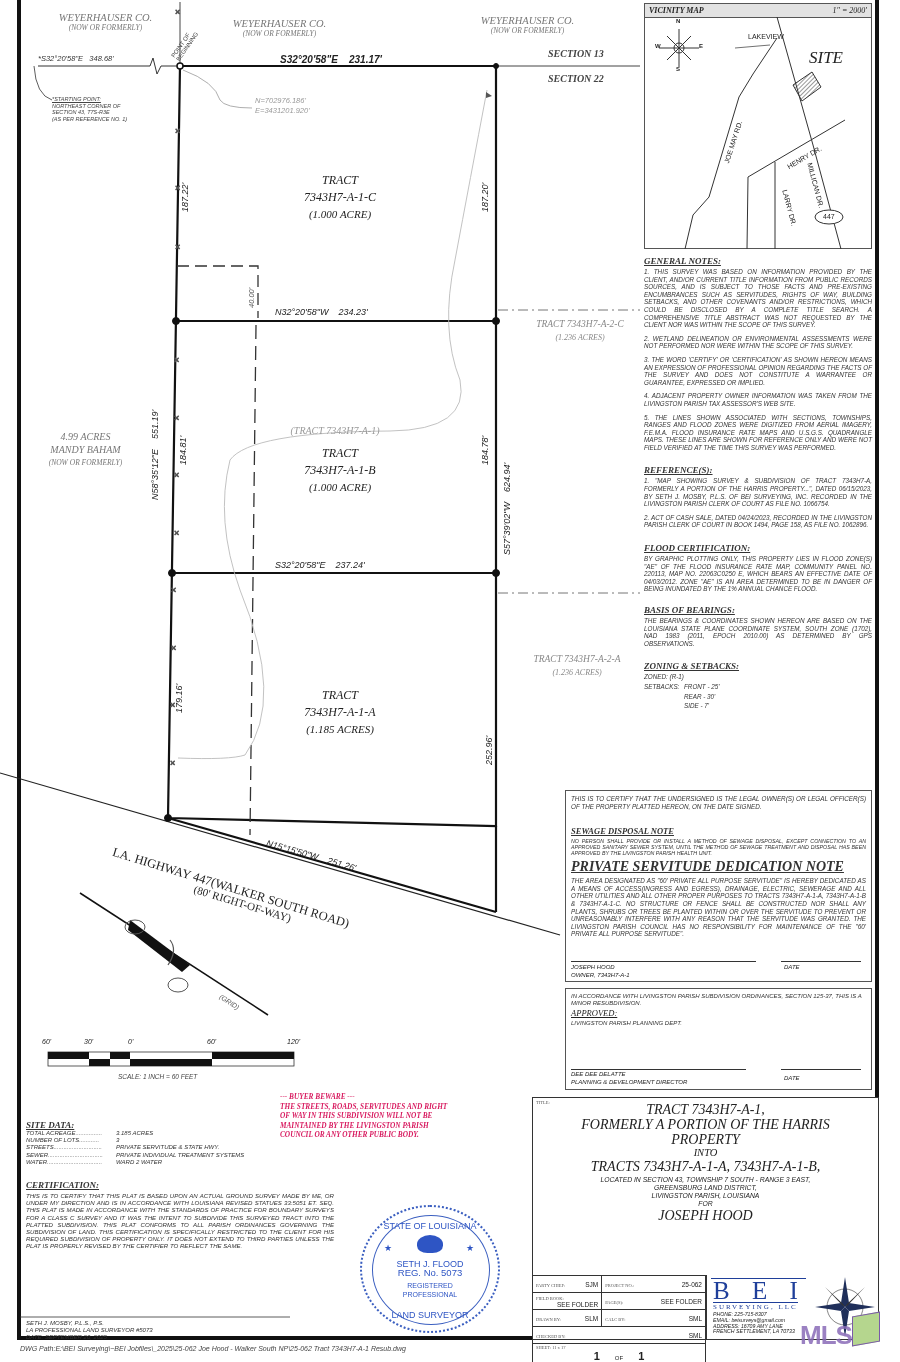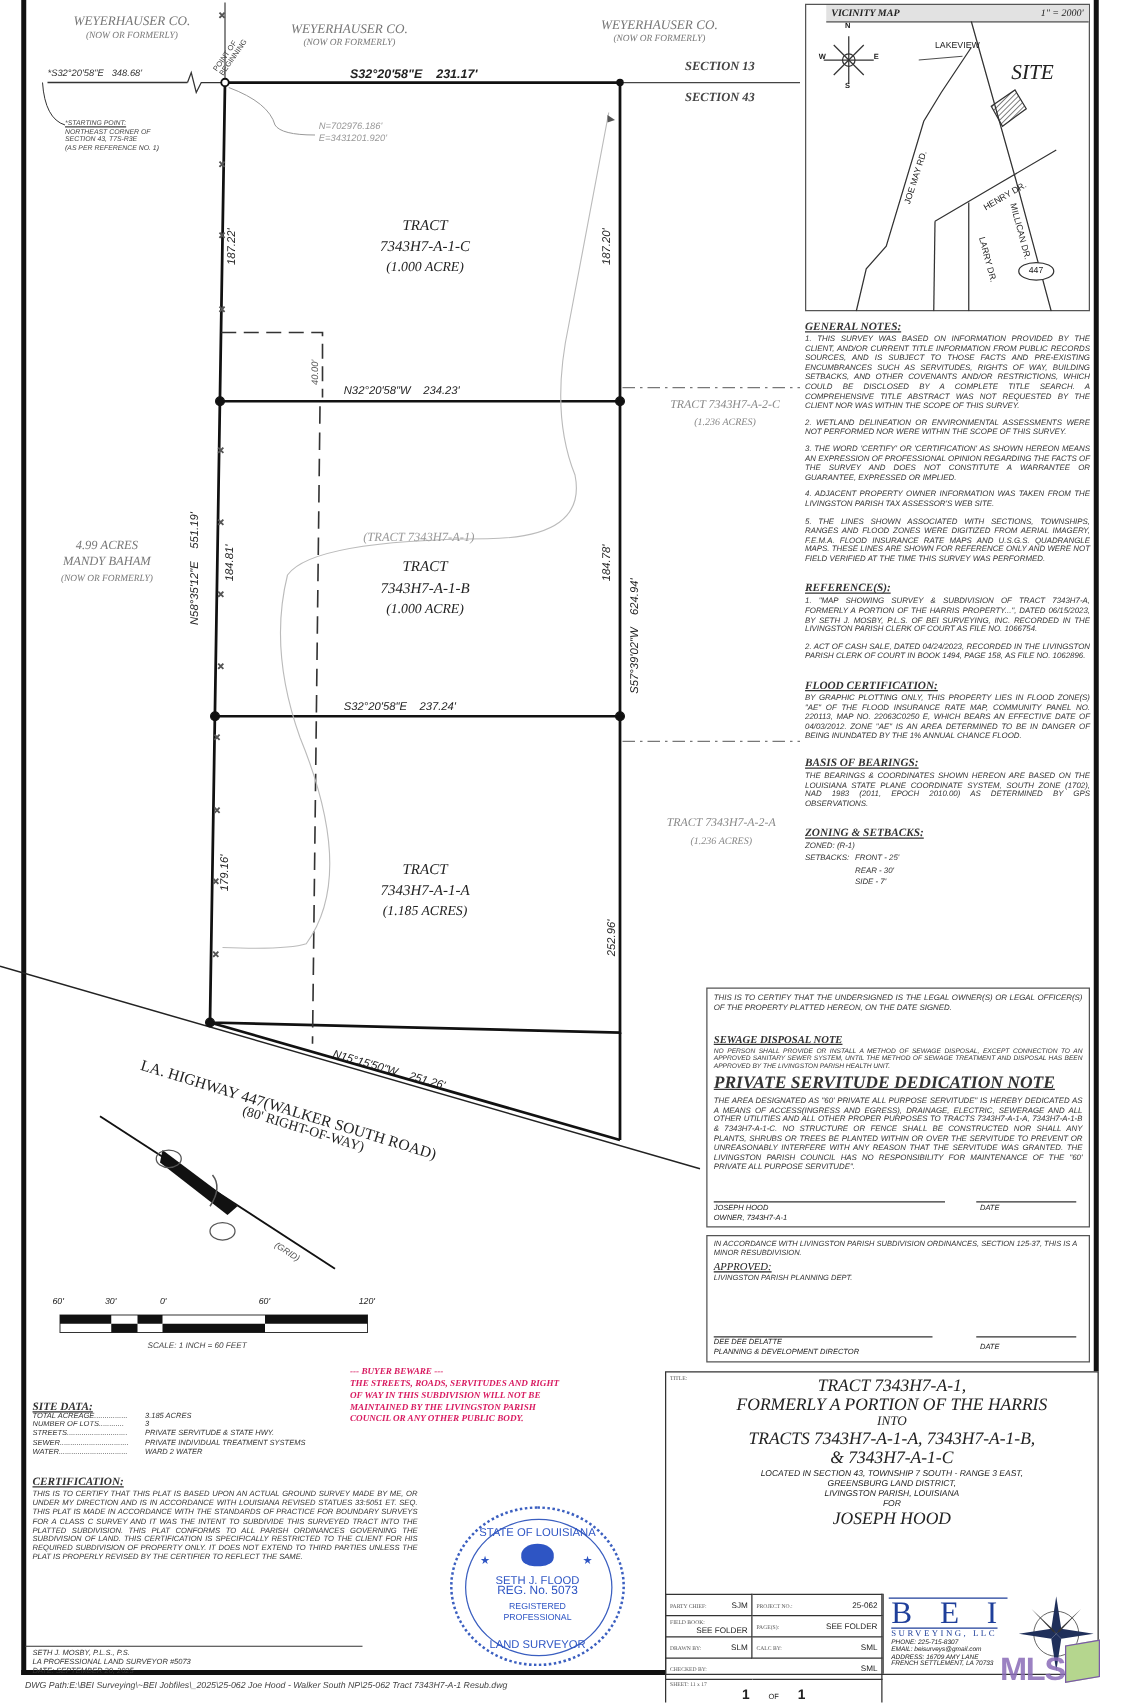--- a/index.html
+++ b/index.html
@@ -4,21 +4,21 @@
 <style>
   html,body{margin:0;padding:0;background:#fff;}
   body{width:900px;height:1362px;position:relative;overflow:hidden;font-family:"Liberation Sans",sans-serif;color:#222;}
   .abs{position:absolute;}
   .serif{font-family:"Liberation Serif",serif;}
   .it{font-style:italic;}
   .sheet-border{position:absolute;left:17px;top:0;width:862px;height:1340px;border-left:4px solid #111;border-right:4px solid #111;border-bottom:4px solid #111;box-sizing:border-box;}
   svg{position:absolute;left:0;top:0;}
   .note-head{font-family:"Liberation Serif",serif;font-style:italic;font-weight:bold;text-decoration:underline;font-size:9px;color:#333;margin-top:6px;}
   .note-body{font-size:6.3px;line-height:7.6px;font-style:italic;color:#333;text-align:justify;margin-top:2px;}
-  .box{position:absolute;border:1.5px solid #555;box-sizing:border-box;background:#fff;padding-left:16px;}
+  .box{position:absolute;border:1.5px solid #555;box-sizing:border-box;background:#fff;}
   .tblk td{border:1px solid #333;font-size:6.5px;padding:1px 3px;height:14px;}
   .lbl-small{font-size:4.5px;color:#555;font-family:"Liberation Serif",serif;}
   .pink{color:#d81b60;}
 </style>
 </head>
 <body>
 
 <div class="sheet-border"></div>
 
 <svg width="900" height="1362">
@@ -118,21 +118,21 @@
   <div>SECTION 43, T7S-R3E</div>
   <div>(AS PER REFERENCE NO. 1)</div>
 </div>
 <div class="abs" style="left:180px;top:50px;font-size:6px;transform:rotate(-55deg);transform-origin:left bottom;width:60px;color:#444;">POINT OF BEGINNING</div>
 <div class="abs it" style="left:255px;top:96px;font-size:7.5px;line-height:10px;color:#999;">
   <div>N=702976.186'</div>
   <div>E=3431201.920'</div>
 </div>
 
 <div class="abs serif it" style="left:548px;top:48px;font-size:10px;font-weight:bold;color:#444;">SECTION 13</div>
-<div class="abs serif it" style="left:548px;top:73px;font-size:10px;font-weight:bold;color:#444;">SECTION 43</div>
+<div class="abs serif it" style="left:548px;top:73px;font-size:10px;font-weight:bold;color:#444;">SECTION 22</div>
 
 <div class="abs it" style="left:280px;top:54px;font-size:10px;font-weight:bold;white-space:pre;">S32°20'58"E    231.17'</div>
 <div class="abs it" style="left:275px;top:307px;font-size:9px;white-space:pre;">N32°20'58"W    234.23'</div>
 <div class="abs it" style="left:275px;top:560px;font-size:9px;white-space:pre;">S32°20'58"E    237.24'</div>
 <div class="abs it" style="left:268px;top:838px;font-size:9px;white-space:pre;transform:rotate(16deg);transform-origin:left top;">N15°15'50"W    251.26'</div>
 
 <div class="abs it" style="left:150px;top:500px;font-size:9px;white-space:pre;transform:rotate(-90deg);transform-origin:left top;">N58°35'12"E    551.19'</div>
 <div class="abs it" style="left:502px;top:555px;font-size:9px;white-space:pre;transform:rotate(-90deg);transform-origin:left top;">S57°39'02"W    624.94'</div>
 
 <div class="abs it" style="left:180px;top:212px;font-size:9px;transform:rotate(-90deg);transform-origin:left top;">187.22'</div>
@@ -333,23 +333,23 @@
   <div class="abs" style="left:0;top:75px;width:136px;font-size:7px;">REGISTERED</div>
   <div class="abs" style="left:0;top:84px;width:136px;font-size:7px;">PROFESSIONAL</div>
   <div class="abs" style="left:0;top:103px;width:136px;font-size:9px;">LAND SURVEYOR</div>
 </div>
 
 <div class="box" style="left:532px;top:1097px;width:347px;height:243px;border:1.5px solid #333;">
   <div class="abs lbl-small" style="left:3px;top:2px;">TITLE:</div>
   <div class="serif it" style="text-align:center;margin-top:4px;line-height:15px;">
     <div style="font-size:14px;">TRACT 7343H7-A-1,</div>
     <div style="font-size:14px;">FORMERLY A PORTION OF THE HARRIS</div>
+    <div style="font-size:14px;">PROPERTY</div>
     <div style="font-size:10.5px;line-height:12px;">INTO</div>
     <div style="font-size:14px;">TRACTS 7343H7-A-1-A, 7343H7-A-1-B,</div>
-    <div style="font-size:14px;">&amp; 7343H7-A-1-C</div>
   </div>
   <div class="it" style="text-align:center;font-size:6.8px;line-height:8px;margin-top:2px;">
     <div>LOCATED IN SECTION 43, TOWNSHIP 7 SOUTH - RANGE 3 EAST,</div>
     <div>GREENSBURG LAND DISTRICT,</div>
     <div>LIVINGSTON PARISH, LOUISIANA</div>
     <div>FOR</div>
   </div>
   <div class="serif it" style="text-align:center;font-size:14px;line-height:15px;">JOSEPH HOOD</div>
 
   <table class="tblk abs" style="left:-1px;top:177px;width:174px;border-collapse:collapse;">

